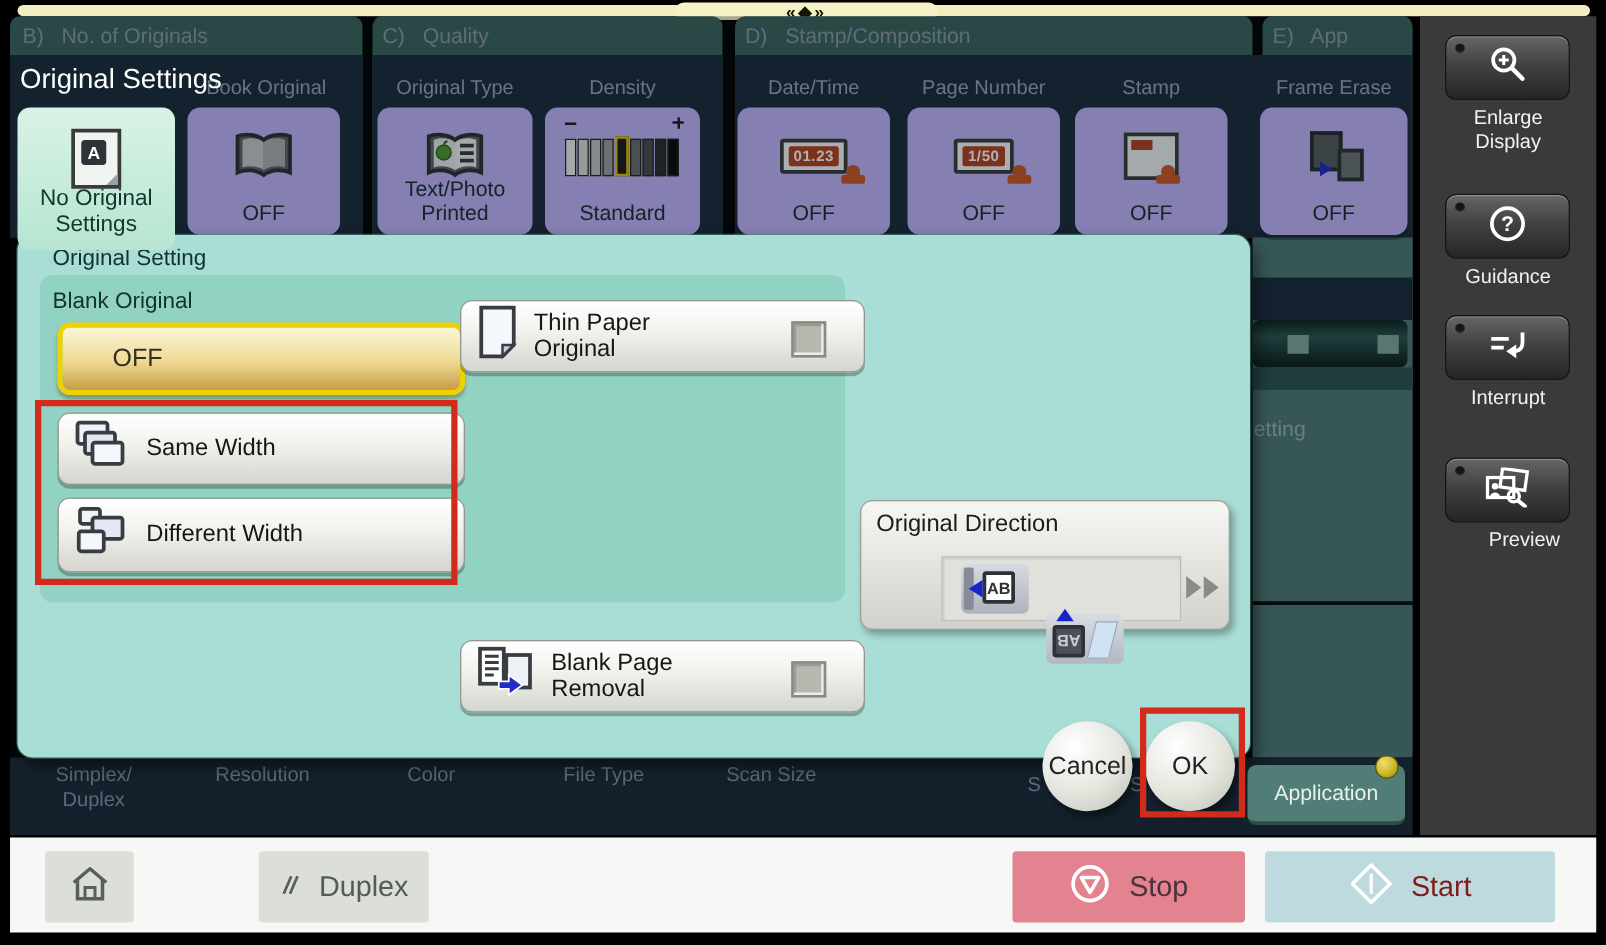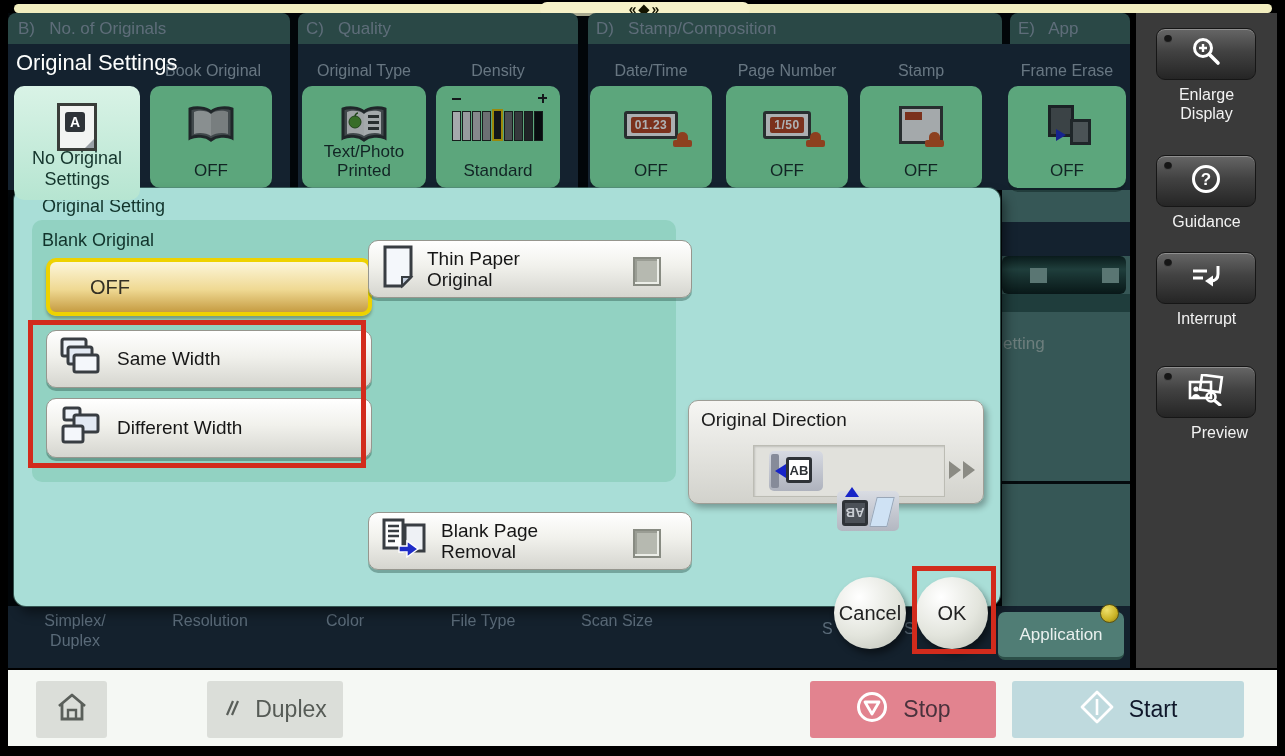--- a/index.html
+++ b/index.html
@@ -7,21 +7,21 @@
   .abs{position:absolute;box-sizing:border-box;}
   
   .swipe{background:#f1edbe;border-radius:7px;}
   .swipecenter{background:#f6f2c8;border-radius:8px;display:flex;align-items:center;justify-content:center;
     font-weight:bold;font-size:14px;color:#141400;letter-spacing:2px;}
   
   .strip{background:#3c635c;border-radius:8px 8px 0 0;}
   .navy{background:#1c2a3a;}
   .tablabel{color:#8a9aa8;font-size:17px;white-space:pre;}
   .collabel{color:#97a8b4;font-size:16px;text-align:center;line-height:18px;}
-  .tile{background:#86efac;border-radius:10px;box-shadow:0 4px 0 rgba(15,35,30,.45);}
+  .tile{background:#c4b5fd;border-radius:10px;box-shadow:0 4px 0 rgba(15,35,30,.45);}
   .iconarea{position:absolute;top:8px;left:0;right:0;height:62px;display:flex;align-items:center;justify-content:center;}
   .tileval{position:absolute;left:0;right:0;bottom:8px;color:#182e29;font-size:17px;line-height:19px;text-align:center;}
   .seltile{background:linear-gradient(#d9f3e6,#b6e5d1);border-radius:10px;}
   .selval{position:absolute;left:0;right:0;bottom:10px;color:#14352c;font-size:18px;line-height:21px;text-align:center;}
   .dim{background:rgba(6,17,27,.33);}
   .title{color:#fdfefd;font-size:22px;font-weight:500;}
   
   .tealcol{background:#4e7a73;}
   .roller{background:linear-gradient(#0c201c,#2c544c 35%,#0a1b17);border-radius:6px;}
   .rollersq{background:#84a89f;width:17px;height:15px;}
@@ -54,21 +54,21 @@
   .tri{display:inline-block;width:0;height:0;border-top:9px solid transparent;border-bottom:9px solid transparent;border-left:12px solid #8b8b84;}
   
   .navybar{background:#1b2937;}
   .botlabel{color:#8496a6;font-size:16px;line-height:20px;text-align:center;}
   .appbtn{background:#507d75;border-radius:7px;border-bottom:3px solid #2c4f48;color:#e9f0ee;font-size:17px;
     display:flex;align-items:center;justify-content:center;}
   .appled{border-radius:50%;background:radial-gradient(circle at 35% 30%,#efe06a,#c9b225 60%,#8f7d12);border:1px solid #5d520e;}
   .toolbar{background:#f5f8f4;}
   .toolbtn{background:#dbded9;border-radius:3px;display:flex;align-items:center;justify-content:center;gap:14px;color:#565b56;font-size:23px;}
   .stopbtn{background:#e2838f;color:#4a323c;}
-  .startbtn{background:#bfdade;color:#0f172a;}
+  .startbtn{background:#bfdade;color:#7f1d1d;}
   
   .dtdisp{background:#fdfdfb;border:3px solid #393c39;border-radius:3px;padding:3px 4px;}
   .dtinner{background:#b5411d;color:#fff;font-weight:bold;font-size:12px;padding:1px 4px;border-radius:2px;letter-spacing:.5px;}
   .shead{width:11px;height:10px;background:#cf5722;border-radius:50% 50% 25% 25%;margin:0 auto;}
   .sbase{width:19px;height:7px;background:#cf5722;border-radius:2px;margin-top:-2px;}
   .bar{display:inline-block;width:7px;height:28px;margin-right:1px;border:1px solid #20241f;}
   .pagebox{background:#f2f4f2;border:3px solid #393d39;position:relative;}
   .dirbtn1{background:linear-gradient(#d7dae2,#aeb2bd);border-radius:5px;position:relative;}
   .dirbtn2{background:linear-gradient(#d9dce3,#b3b7c1);border-radius:5px;position:relative;}
   .abox{background:#fff;border:3px solid #2e3237;border-radius:3px;display:flex;align-items:center;justify-content:center;

